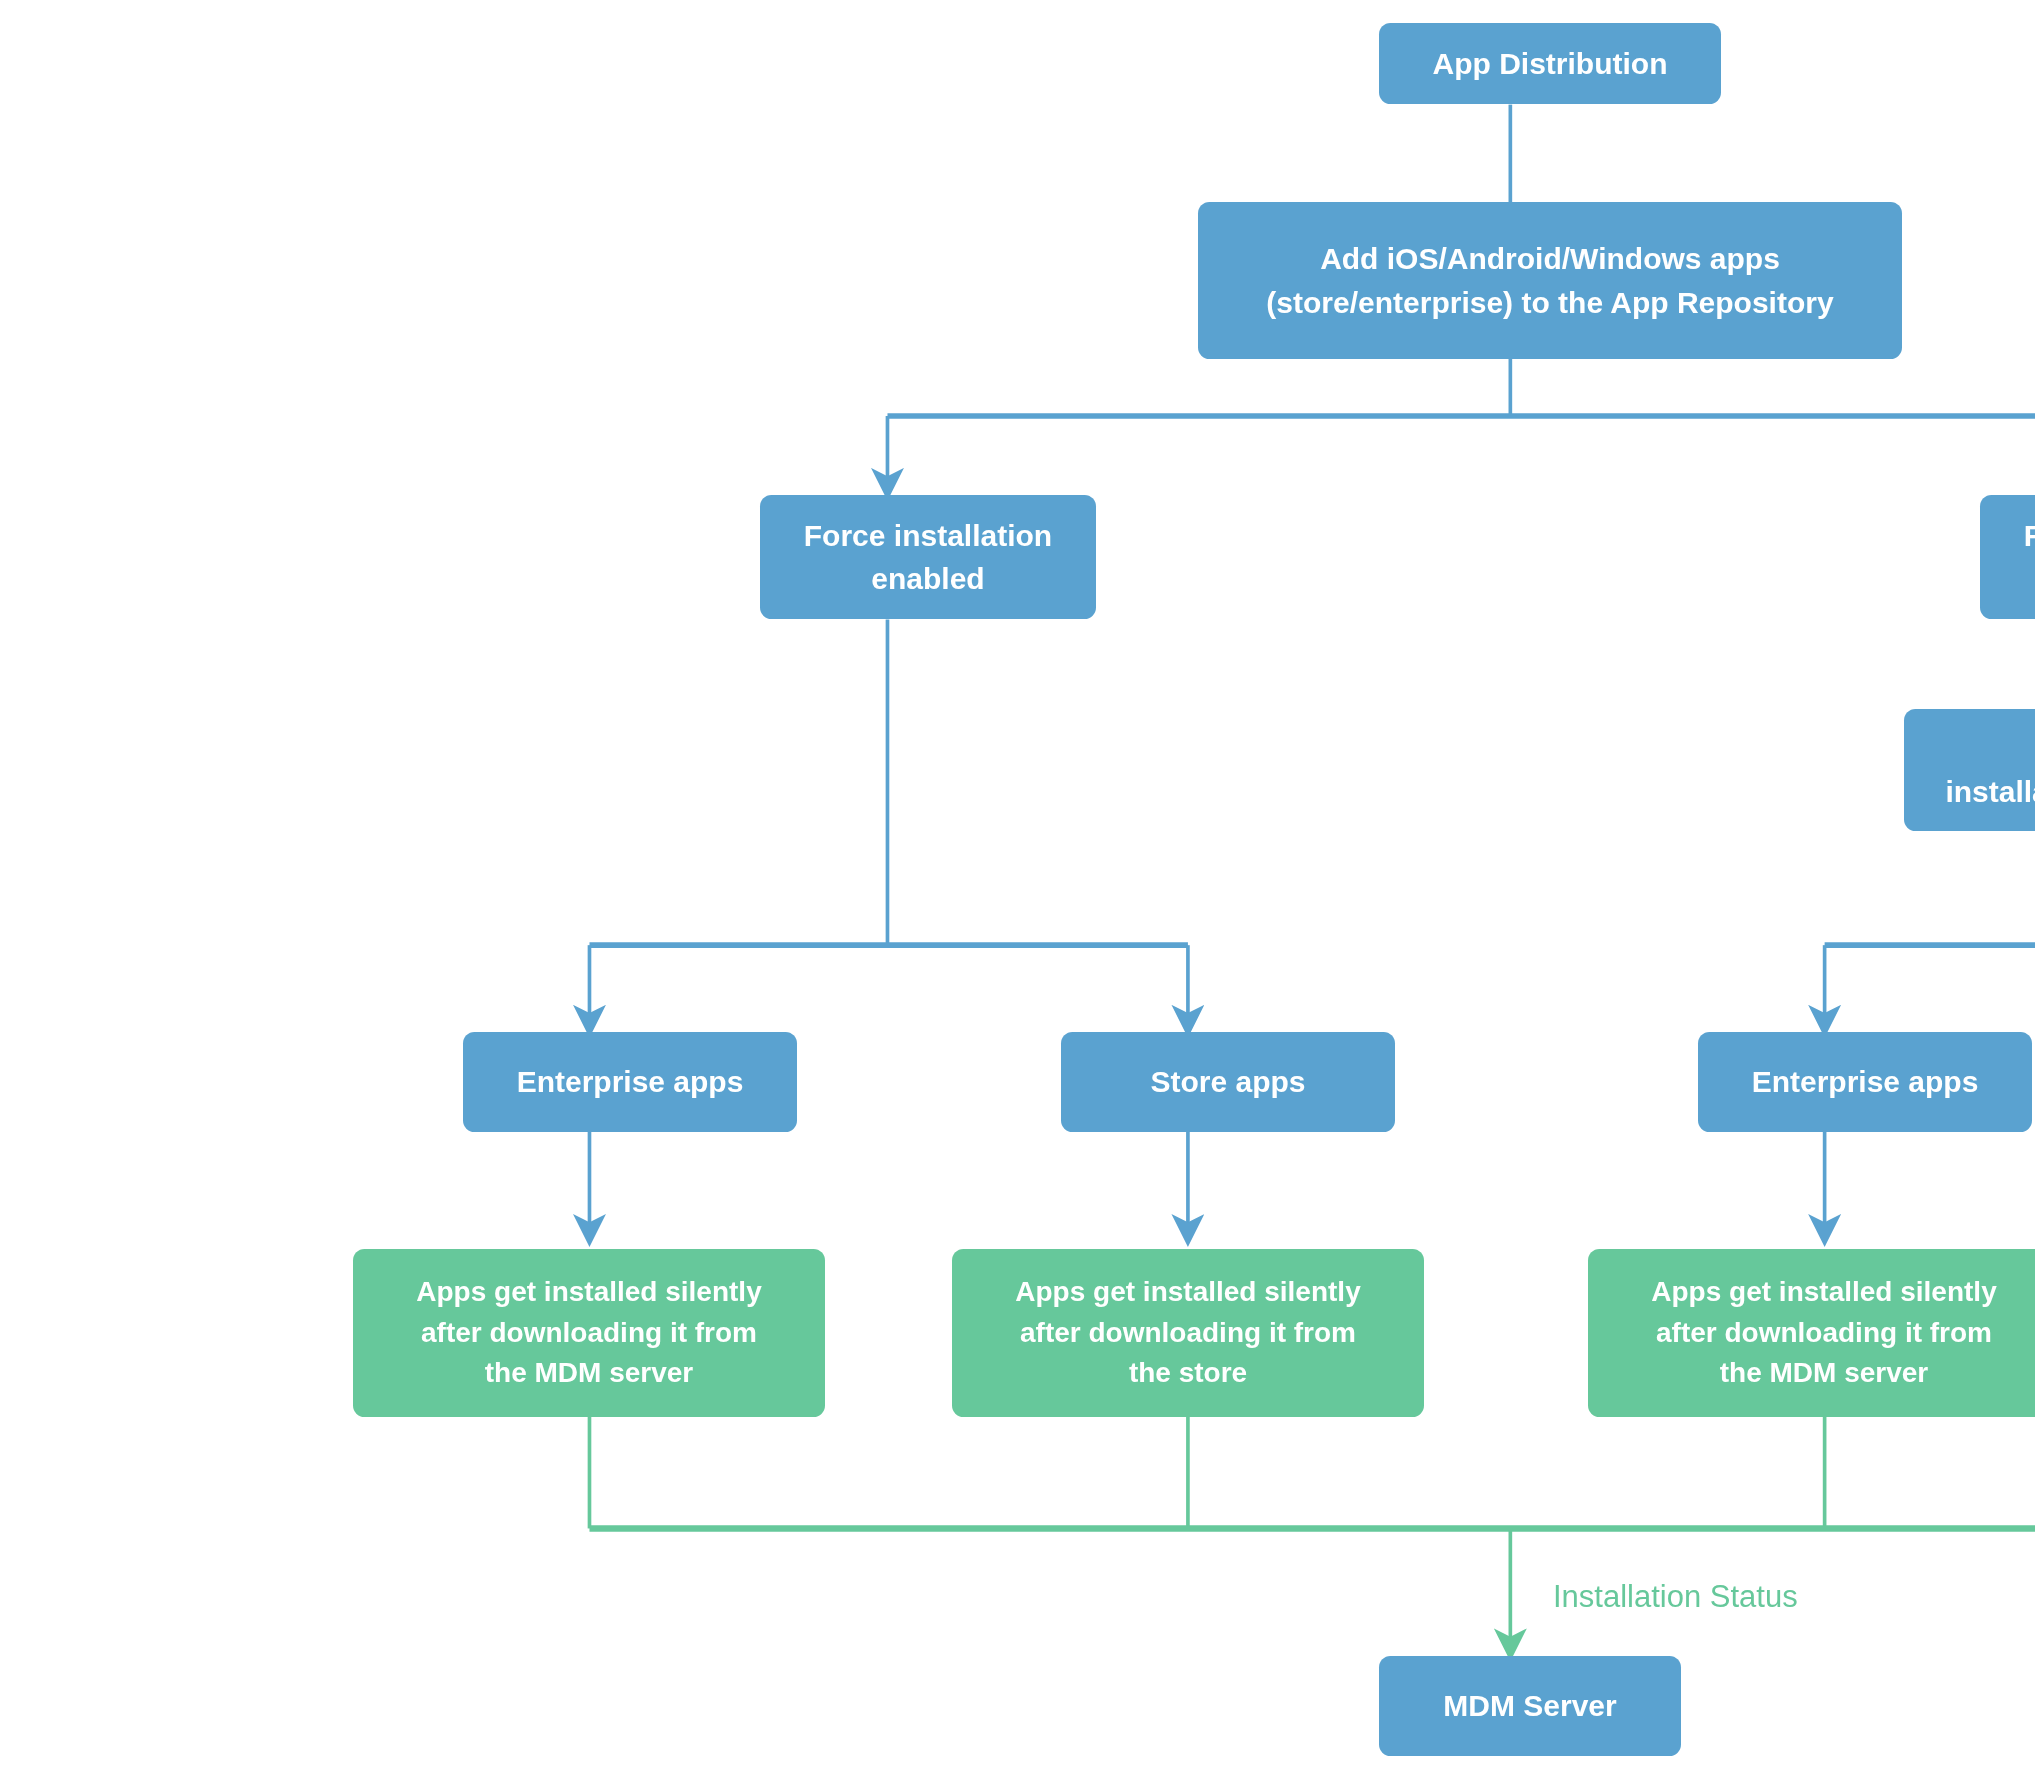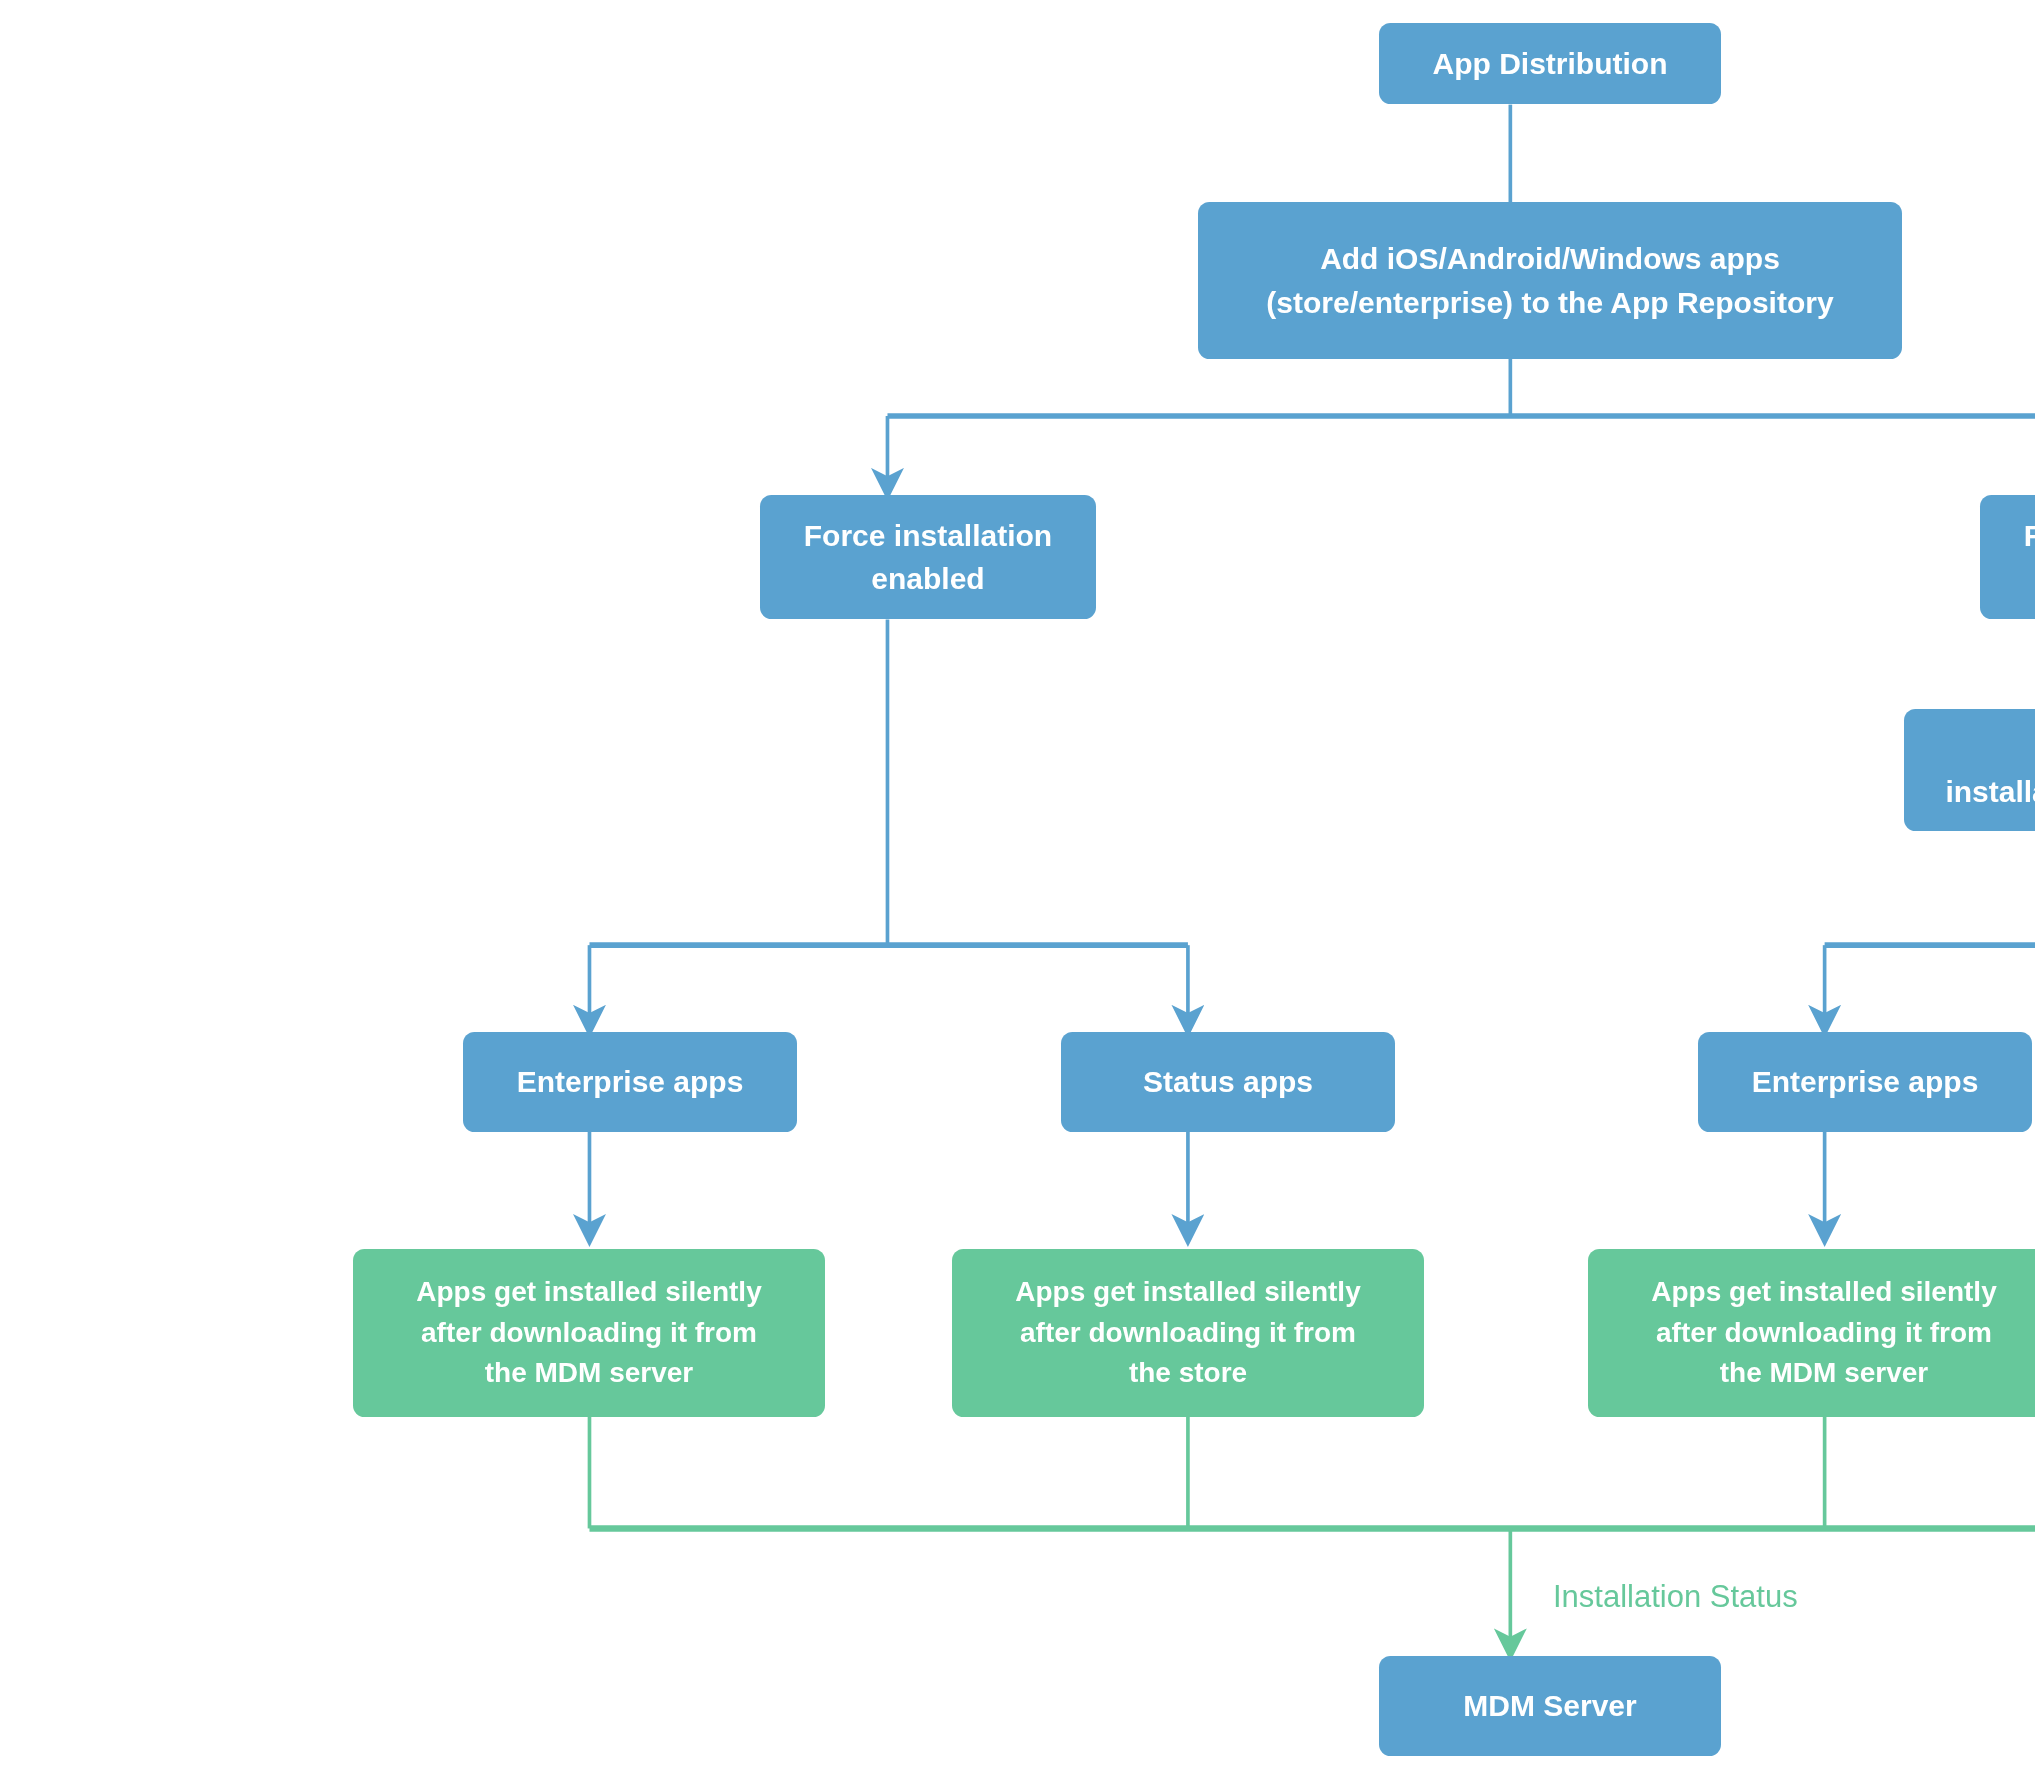--- a/index.html
+++ b/index.html
@@ -115,35 +115,35 @@
       <div class="node blue" style="left: 1940px; top: 495px; width: 336px; height: 124px; font-size: 30px; background: rgb(90, 162, 208);">
         <span class="label">Force installation<br>disabled</span>
       </div>
       <div class="node blue" style="left: 1864px; top: 709px; width: 500px; height: 122px; font-size: 30px; background: rgb(90, 162, 208);">
         <span class="label">User initiates<br>installation from App Catalog</span>
       </div>
       <div class="node blue" style="left: 423px; top: 1032px; width: 334px; height: 100px; font-size: 30px; background: rgb(90, 162, 208);">
         <span class="label">Enterprise apps</span>
       </div>
       <div class="node blue" style="left: 1021px; top: 1032px; width: 334px; height: 100px; font-size: 30px; background: rgb(90, 162, 208);">
-        <span class="label">Status apps</span>
+        <span class="label">Store apps</span>
       </div>
       <div class="node blue" style="left: 1658px; top: 1032px; width: 334px; height: 100px; font-size: 30px; background: rgb(90, 162, 208);">
         <span class="label">Enterprise apps</span>
       </div>
       <div class="node green" style="left: 353px; top: 1242px; width: 472px; height: 168px; font-size: 28px; background: rgb(102, 200, 155);">
         <span class="label">Apps get installed silently<br>after downloading it from<br>the MDM server</span>
       </div>
       <div class="node green" style="left: 952px; top: 1242px; width: 472px; height: 168px; font-size: 28px; background: rgb(102, 200, 155);">
         <span class="label">Apps get installed silently<br>after downloading it from<br>the store</span>
       </div>
       <div class="node green" style="left: 1588px; top: 1242px; width: 472px; height: 168px; font-size: 28px; background: rgb(102, 200, 155);">
         <span class="label">Apps get installed silently<br>after downloading it from<br>the MDM server</span>
       </div>
-      <div class="node blue" style="left: 1339px; top: 1656px; width: 342px; height: 100px; font-size: 30px; background: rgb(90, 162, 208);">
+      <div class="node blue" style="left: 1339px; top: 1656px; width: 302px; height: 100px; font-size: 30px; background: rgb(90, 162, 208);">
         <span class="label">MDM Server</span>
       </div>
     </div>
   <div id="edge-labels">
       <div class="edge-label" style="left: 1553px; top: 1579px; font-size: 31px; color: rgb(102, 200, 155);">Installation Status</div>
     </div>
 
 </div>
 
 

